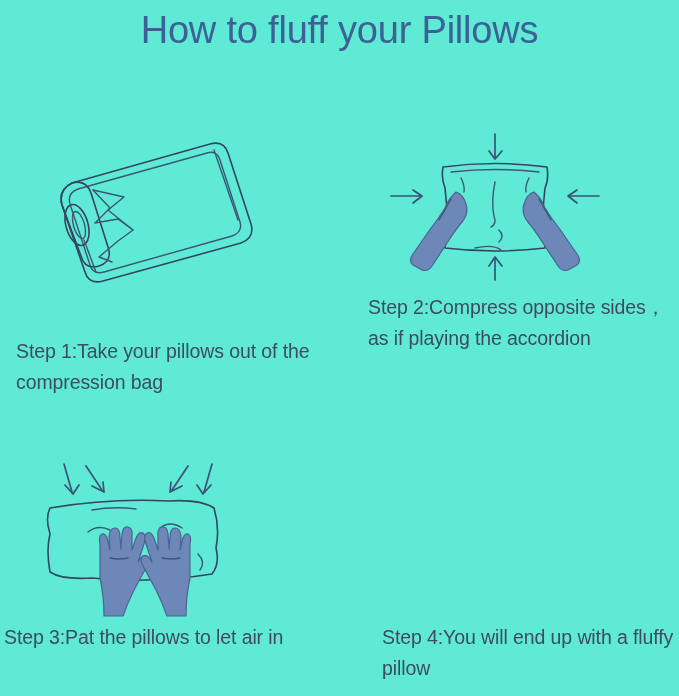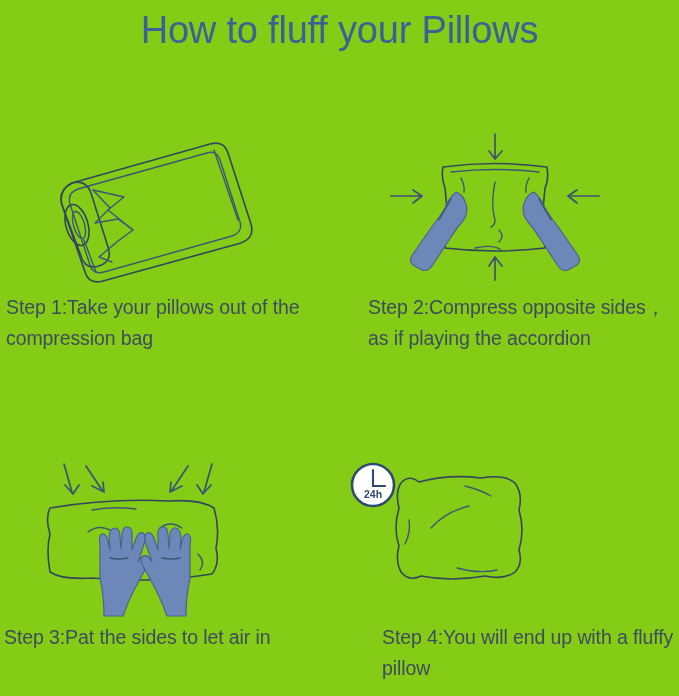--- a/index.html
+++ b/index.html
@@ -13,21 +13,21 @@
     position: relative;
     overflow: hidden;
     font-family: "Liberation Sans", "DejaVu Sans", sans-serif;
     -webkit-font-smoothing: antialiased;
   }
 
   .infographic {
     position: relative;
     width: 679px;
     height: 696px;
-    background: #84cc16;
+    background: #5eead4;
   }
 
   .page-title {
     position: absolute;
     top: 2px;
     left: 0;
     width: 679px;
     text-align: center;
     font-size: 38px;
     font-weight: 400;
@@ -72,21 +72,21 @@
   .step-caption {
     position: absolute;
     top: 172px;
     width: 310px;
     font-size: 19.5px;
     line-height: 31px;
     color: #3e4c5e;
     letter-spacing: -0.1px;
     font-weight: 400;
   }
-  .step-1 .step-caption { left: 6px; }
+  .step-1 .step-caption { left: 16px; margin-top: 44px; }
   .step-2 .step-caption { left: 43px; width: 300px; }
   .step-3 .step-caption { left: 4px; }
   .step-4 .step-caption { left: 43px; width: 300px; }
 
   
   .ink {
     fill: none;
     stroke: #34465e;
     stroke-width: 1.6;
     stroke-linecap: round;
@@ -248,39 +248,21 @@
               <path class="arrow" d="M188 16 L172 40"></path>
               <path class="arrow" d="M182 36 L170 42 L171 32"></path>
             </g>
             <g>
               <path class="arrow" d="M212 14 L204 42"></path>
               <path class="arrow" d="M211 35 L203 44 L197 35"></path>
             </g>
           </g>
         </svg>
       </div>
-      <div class="step-caption">Step 3:Pat the sides to let air in</div>
+      <div class="step-caption">Step 3:Pat the pillows to let air in</div>
     </div>
 
     <div class="step step-4">
-      <div class="step-art">
-        <svg viewBox="0 0 340 170" xmlns="http://www.w3.org/2000/svg">
-          <g>
-            <path class="ink" d="M62 33 Q70 24 80 32 Q110 24 142 28 Q166 24 176 33 Q184 44 180 60 Q186 80 180 100 Q184 114 176 122 Q166 130 146 126 Q112 132 82 126 Q70 132 62 122 Q56 110 60 96 Q54 78 60 58 Q56 42 62 33 Z"></path>
-          </g>
-          <g>
-            <path class="ink-thin" d="M126 36 Q142 40 152 46"></path>
-            <path class="ink-thin" d="M92 78 Q106 62 130 56"></path>
-            <path class="ink-thin" d="M118 118 Q140 124 158 120"></path>
-            <path class="ink-thin" d="M66 94 Q72 82 70 70"></path>
-          </g>
-          <g>
-            <circle class="badge-ring" cx="34" cy="35" r="21"></circle>
-            <path class="badge-mark" d="M34 20 L34 36 L46 36"></path>
-            <text class="badge-text" x="34" y="48">24h</text>
-          </g>
-        </svg>
-      </div>
       <div class="step-caption">Step 4:You will end up with a fluffy pillow</div>
     </div>
 
   </div>
 </div>
 
 </body></html>

